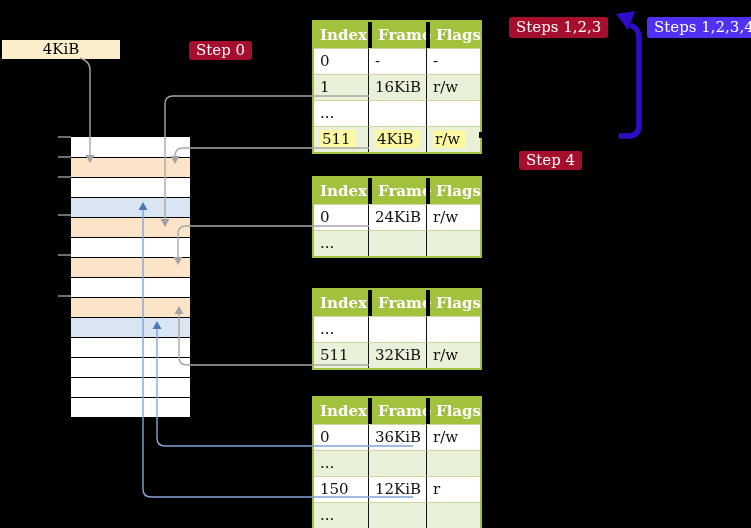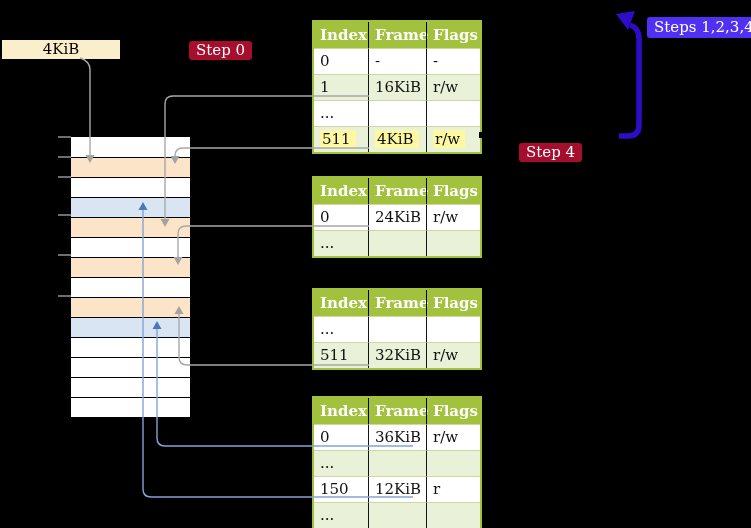--- a/index.html
+++ b/index.html
@@ -5,21 +5,21 @@
   *{box-sizing:border-box;margin:0;padding:0}
   html,body{width:751px;height:528px;overflow:hidden}
   body{background:#000;font-family:"DejaVu Serif","Liberation Serif",serif}
   #canvas{position:relative;width:751px;height:528px}
 
   
   .ptable{position:absolute;left:312px;width:170px;border:2px solid #a2c13c;background:#22c55e}
   .thead{display:grid;grid-template-columns:54px 58px 54px;background:#a2c13c;color:#fff;
          font-weight:bold;height:26px;line-height:26px}
   .hcell{padding-left:6px;font-size:15px}
-  .hcell + .hcell{border-left:1px solid #000000}
+  .hcell + .hcell{border-left:4px solid #000000}
   .trow{display:grid;grid-template-columns:54px 58px 54px;height:26px;line-height:24px}
   .trow[data-shade="green"]{background:#eaf1d9}
   .trow[data-shade="white"]{background:#ffffff}
   .cell{padding-left:6px;font-size:15px;color:#111;border-top:1px solid #ccd7a6;overflow:hidden}
   .cell + .cell{border-left:1px solid #141414}
   .hl{background:#fdf8a1;padding:0 5px 0 2px}
 
   
   .mem{position:absolute;left:71px;top:137px;width:119px}
   .mrow{height:20px;border-top:1px solid #000}
@@ -28,21 +28,21 @@
   .mrow[data-shade="orange"]{background:#fce4c8}
   .mrow[data-shade="blue"]{background:#d9e5f3}
 
   
   .lbl{position:absolute;font-size:15px;text-align:center;white-space:nowrap}
   .cream{left:2px;top:40px;width:118px;height:19px;line-height:19px;background:#fbeecb;color:#000}
   .red{background:#a50e2d;color:#fff;border-radius:3px;padding:0 7px;height:19px;line-height:19px}
   .violet{background:#5030f2;color:#fff;border-radius:3px;padding:0 7px;height:21px;line-height:21px}
   #lbl-step0{left:189px;top:41px}
   #lbl-steps123{left:509px;top:17px;height:21px;line-height:21px}
-  #lbl-step4{left:519px;top:143px}
+  #lbl-step4{left:519px;top:151px}
   #lbl-steps1234{left:647px;top:17px}
 
   svg.overlay{position:absolute;left:0;top:0;z-index:10;pointer-events:none}
 </style>
 </head>
 <body>
 
 <div id="canvas">
 
   <div class="mem">
@@ -149,20 +149,21 @@
     </div>
     <div class="trow" data-shade="green">
       <div class="cell">...</div>
       <div class="cell"></div>
       <div class="cell"></div>
     </div>
   </div>
 
   <div class="lbl cream" id="lbl-4kib">4KiB</div>
   <div class="lbl red" id="lbl-step0">Step 0</div>
+  <div class="lbl red" id="lbl-steps123">Steps 1,2,3</div>
   <div class="lbl violet" id="lbl-steps1234">Steps 1,2,3,4</div>
   <div class="lbl red" id="lbl-step4">Step 4</div>
 
   <svg class="overlay" width="751" height="528" viewBox="0 0 751 528">
 
     <g stroke="#6e6e6e" stroke-width="2">
       <line x1="58" y1="137" x2="71" y2="137"></line>
       <line x1="58" y1="157" x2="71" y2="157"></line>
       <line x1="58" y1="177" x2="71" y2="177"></line>
       <line x1="58" y1="215" x2="71" y2="215"></line>

